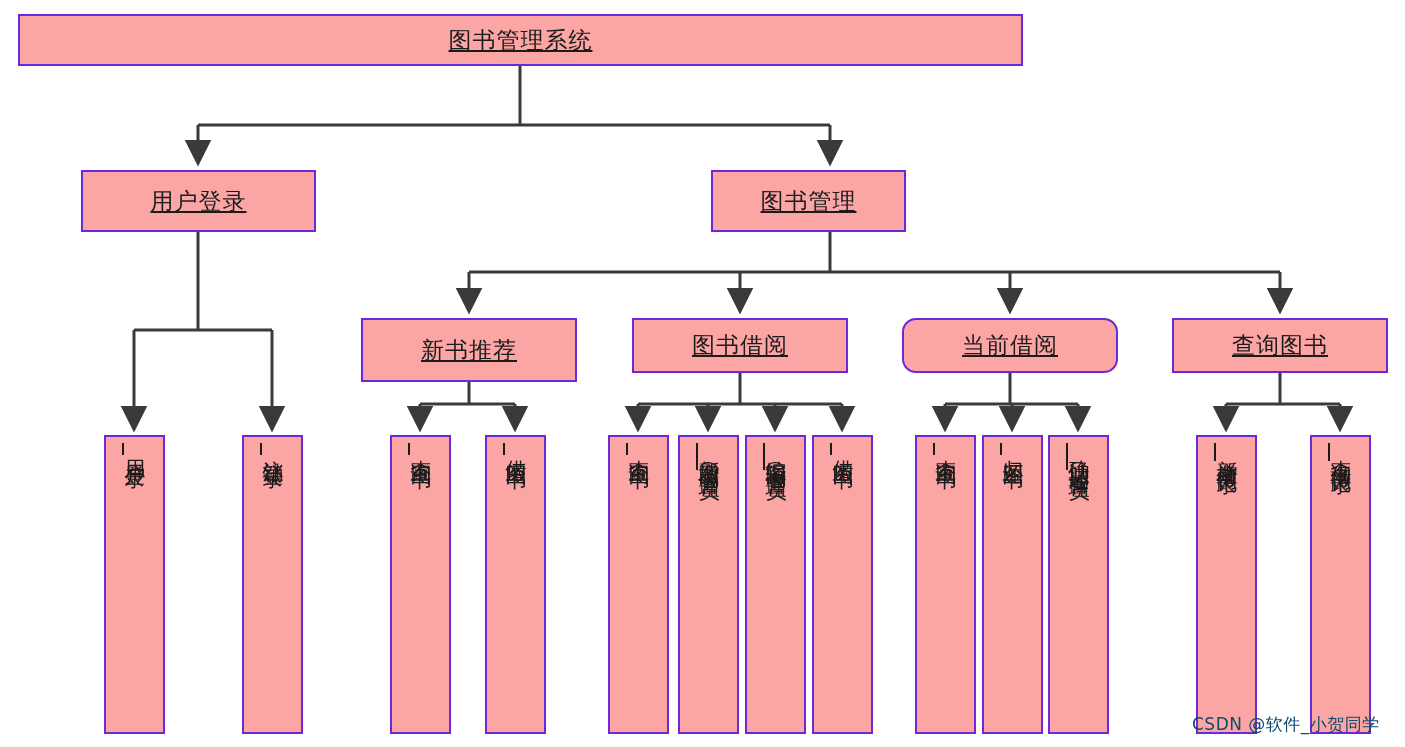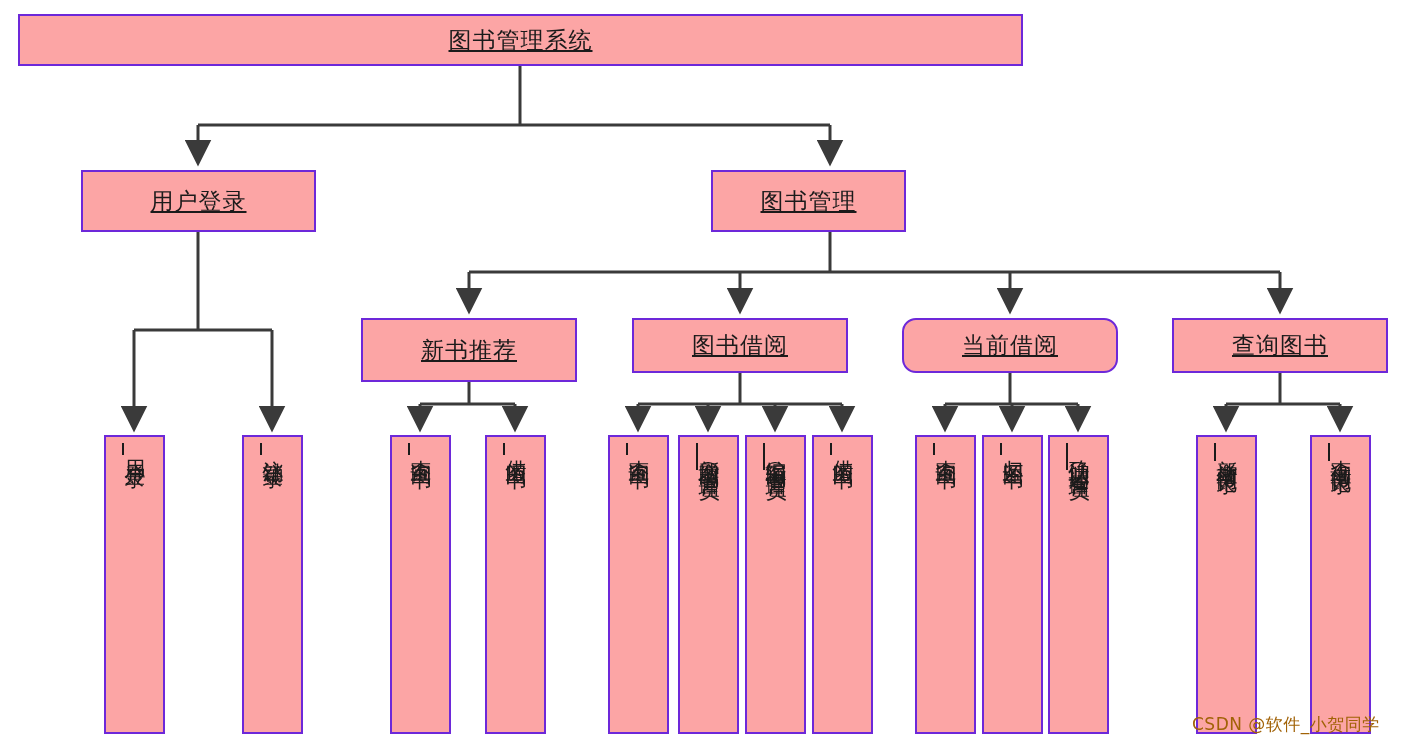--- a/index.html
+++ b/index.html
@@ -49,21 +49,21 @@
   .node.vert .vlabel {
     writing-mode: vertical-rl;
     text-orientation: upright;
     letter-spacing: 3px;
     line-height: 1;
     white-space: nowrap;
   }
   .watermark {
     position: absolute;
     font-size: 17px;
-    color: #a16207;
+    color: #0c4a6e;
     white-space: nowrap;
     letter-spacing: 0.5px;
   }
 </style>
 </head>
 <body>
 
 <div id="canvas">
 
   <svg id="wires" viewBox="0 0 1405 747" width="1405" height="747" xmlns="http://www.w3.org/2000/svg">

